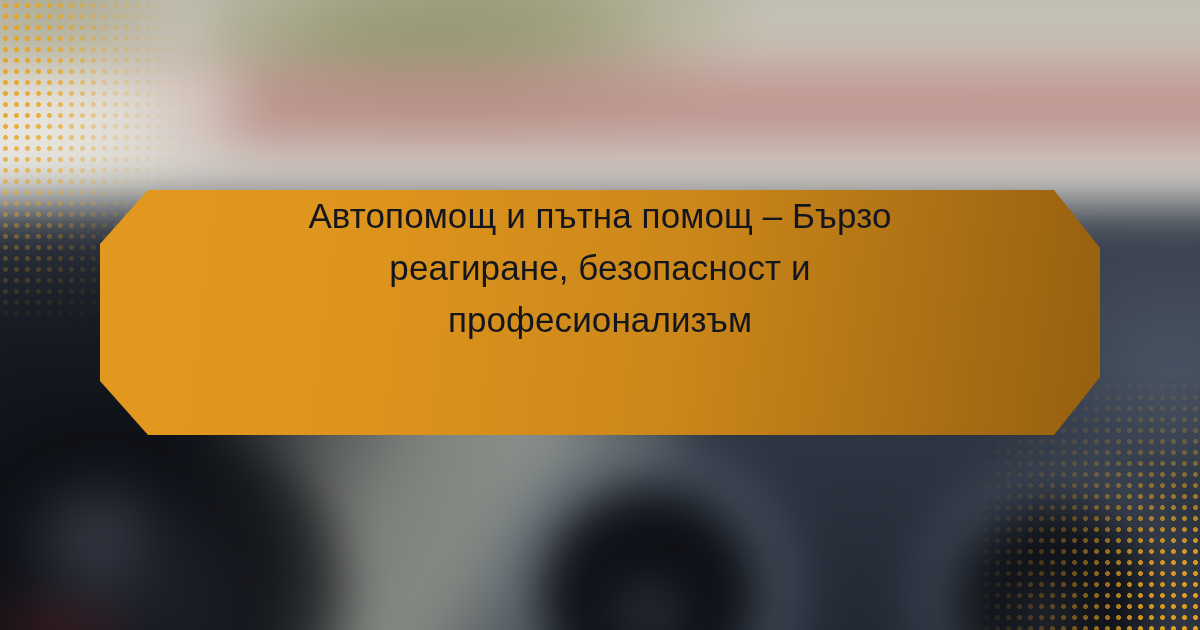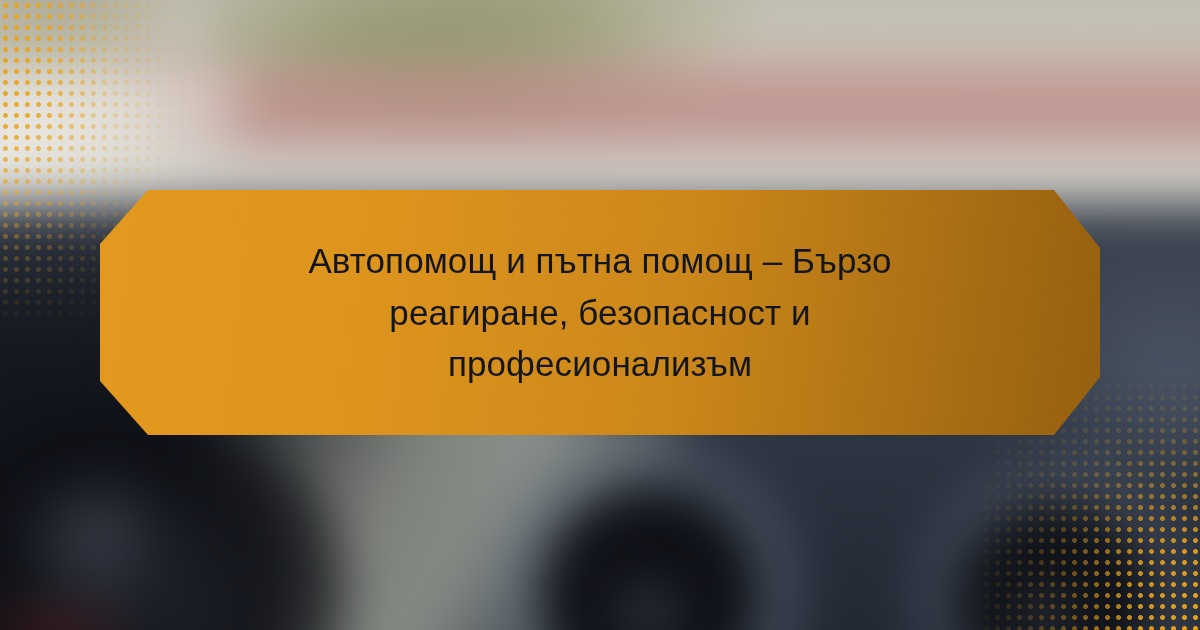--- a/index.html
+++ b/index.html
@@ -252,21 +252,21 @@
   .banner {
     position: absolute;
     left: 100px;
     top: 190px;
     width: 1000px;
     height: 245px;
     background: linear-gradient(97deg, #e3991f 0%, #dd941d 28%, #cb871a 58%, #ad7014 82%, #96600f 100%);
     -webkit-clip-path: polygon(48px 0, 100% 0, 100% 0, calc(100% - 46px) 0, 100% 58px, 100% calc(100% - 58px), calc(100% - 46px) 100%, 48px 100%, 0 calc(100% - 54px), 0 54px);
     clip-path: polygon(48px 0, calc(100% - 46px) 0, 100% 58px, 100% calc(100% - 58px), calc(100% - 46px) 100%, 48px 100%, 0 calc(100% - 54px), 0 54px);
     display: flex;
-    align-items: center;
+    align-items: flex-start;
     justify-content: center;
     box-sizing: border-box;
     padding: 0 70px;
   }
 
   .banner-title {
     margin: 0;
     text-align: center;
     color: #14161f;
     font-family: "Liberation Sans", sans-serif;

